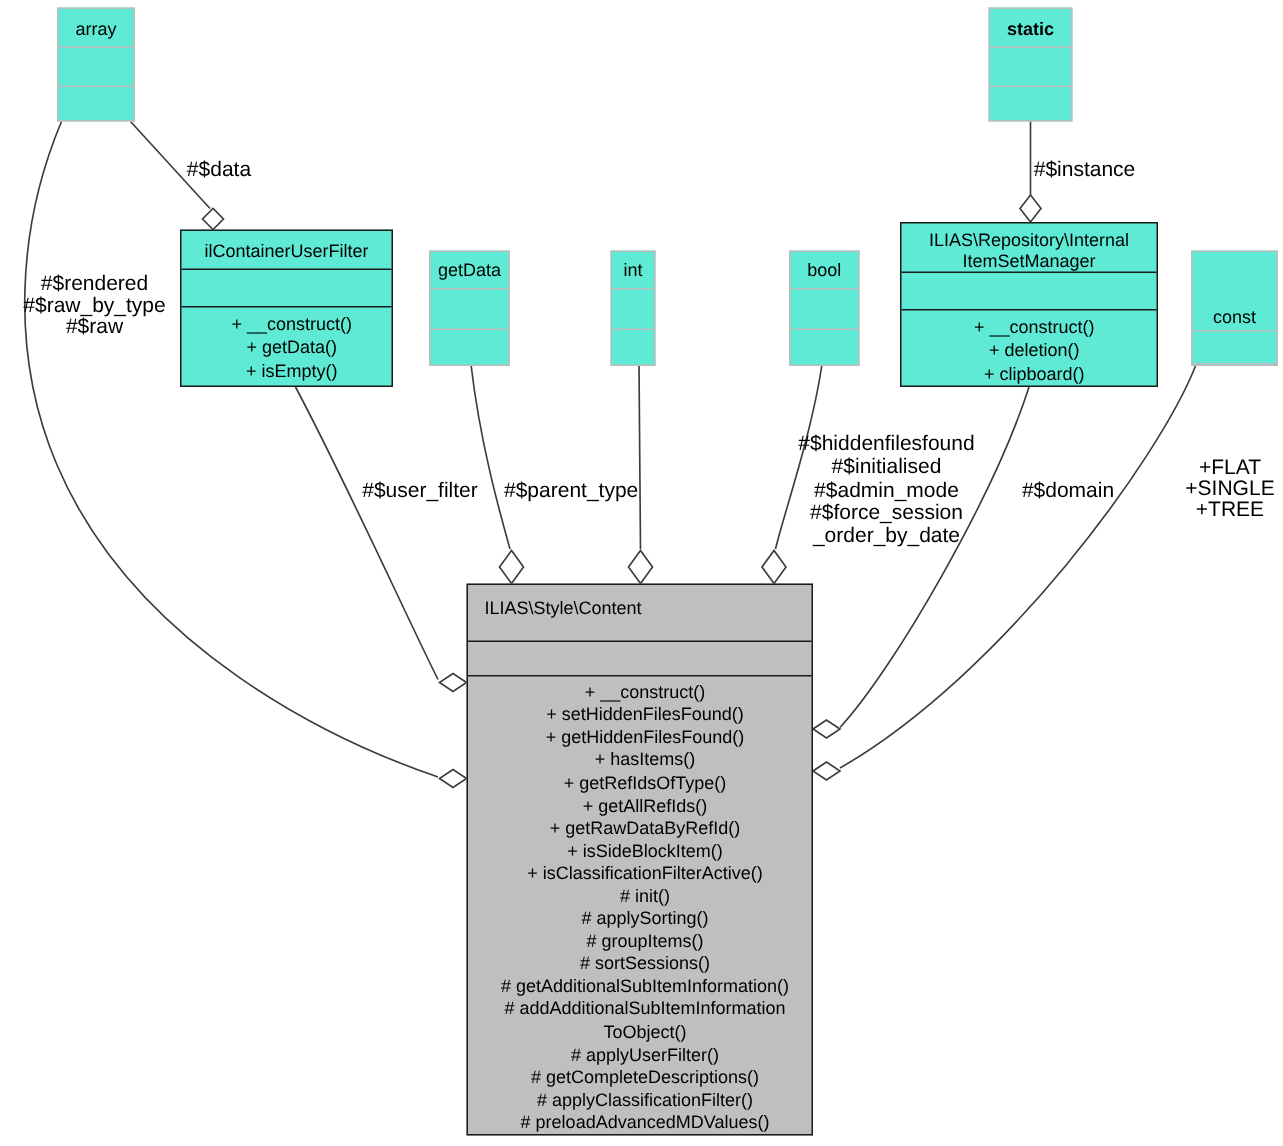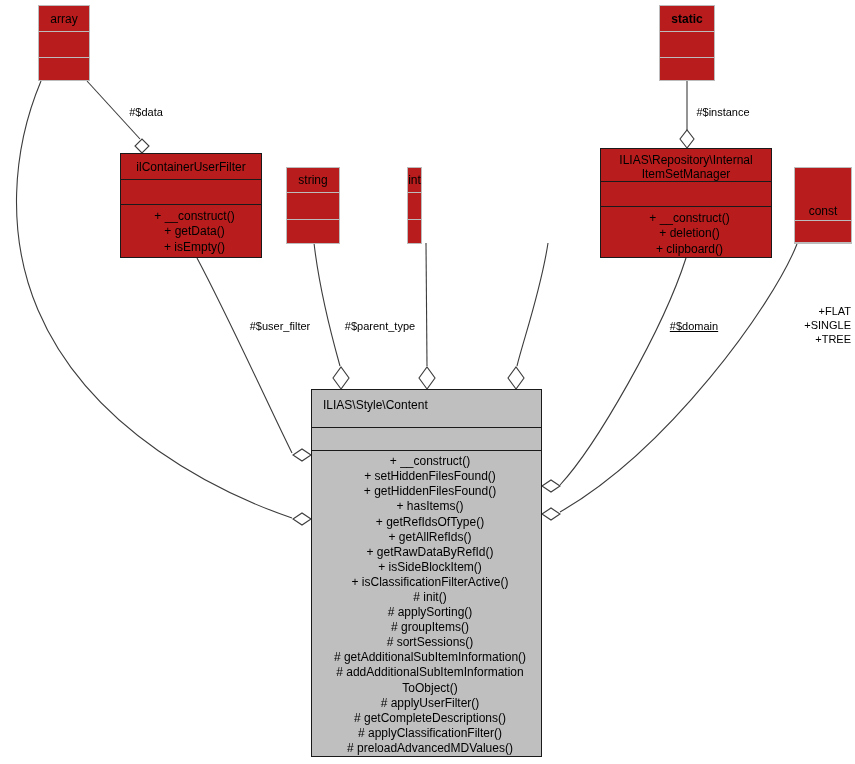--- a/index.html
+++ b/index.html
@@ -3,40 +3,40 @@
 <meta charset="utf-8">
 <style>
   html,body { margin:0; padding:0; background:#ffffff; }
   #canvas {
     position:relative; width:855px; height:764px;
     font-family:"Liberation Sans", sans-serif;
     color:#000; overflow:hidden; background:#fff;
   }
   #edges { position:absolute; left:0; top:0; width:855px; height:764px; }
 
-  .node { position:absolute; box-sizing:border-box; background:#b91c1c;
+  .node { position:absolute; box-sizing:border-box; background:#5eead4;
           display:flex; flex-direction:column; font-size:12px; }
   .node.graybox { border:1px solid #bcbcbc; }
   .node.classbox { border:1px solid #1a1a1a; }
   .node.mainbox { border:1px solid #1a1a1a; background:#bfbfbf; }
 
   .cmp { box-sizing:border-box; }
   .cmp + .cmp { border-top:1px solid inherit; }
   .graybox .cmp + .cmp { border-top:1px solid #bcbcbc; }
   .classbox .cmp + .cmp, .mainbox .cmp + .cmp { border-top:1px solid #1a1a1a; }
 
   .title { text-align:center; display:flex; align-items:center; justify-content:center; }
   .title2 { text-align:center; line-height:14px; padding-top:4px; }
   .methods { white-space:pre-line; text-align:center; padding:4px 0 0 7px; line-height:15.4px; }
   .mainbox .methods { line-height:15.1px; padding-top:3px; }
 
   .main-title-l1 { padding-left:11px; padding-top:8px; line-height:14px; }
   .main-title-l2 { padding-left:64px; line-height:14px; }
 
-  .elabel { position:absolute; font-size:11px; line-height:14px;
+  .elabel { position:absolute; font-size:14px; line-height:14px;
             text-align:center; white-space:pre-line; }
 </style>
 </head>
 <body>
 
 <div id="canvas">
 
   <svg id="edges" viewBox="0 0 855 764" xmlns="http://www.w3.org/2000/svg">
     <g stroke="#3c3c3c" stroke-width="1.1" fill="none">
       <path d="M 41 81 C 12 150, 6 235, 38 310 C 90 432, 222 494, 292 518"></path>
@@ -68,31 +68,36 @@
     <div class="cmp" style="flex:1;"></div>
   </div>
 
   <div class="node graybox" style="left:659px; top:5px; width:56px; height:76px;">
     <div class="cmp title" style="height:25px;font-weight:bold;">static</div>
     <div class="cmp" style="height:26px;"></div>
     <div class="cmp" style="flex:1;"></div>
   </div>
 
   <div class="node graybox" style="left:286px; top:167px; width:54px; height:77px;">
-    <div class="cmp title" style="height:24px;">string</div>
+    <div class="cmp title" style="height:24px;">getData</div>
     <div class="cmp" style="height:27px;"></div>
     <div class="cmp" style="flex:1;"></div>
   </div>
 
-  <div class="node graybox" style="left:407px; top:167px; width:15px; height:77px;">
+  <div class="node graybox" style="left:407px; top:167px; width:30px; height:77px;">
     <div class="cmp title" style="height:24px;">int</div>
     <div class="cmp" style="height:27px;"></div>
     <div class="cmp" style="flex:1;"></div>
   </div>
 
+  <div class="node graybox" style="left:526px; top:167px; width:47px; height:77px;">
+    <div class="cmp title" style="height:24px;">bool</div>
+    <div class="cmp" style="height:27px;"></div>
+    <div class="cmp" style="flex:1;"></div>
+  </div>
 
   <div class="node graybox" style="left:794px; top:167px; width:58px; height:77px;">
     <div class="cmp title" style="height:24px;margin-top:33px;">const</div>
     <div class="cmp" style="height:27px;"></div>
     <div class="cmp" style="flex:1;"></div>
   </div>
 
   <div class="node classbox" style="left:120px; top:153px; width:142px; height:105px;">
     <div class="cmp title" style="height:25px;text-align:right;">ilContainerUserFilter</div>
     <div class="cmp" style="height:25px;"></div>
@@ -132,20 +137,28 @@
 # addAdditionalSubItemInformation
 ToObject()
 # applyUserFilter()
 # getCompleteDescriptions()
 # applyClassificationFilter()
 # preloadAdvancedMDValues()</div>
   </div>
 
   <div class="elabel" style="left:118px; top:105px; width:56px;">#$data</div>
   <div class="elabel" style="left:688px; top:105px; width:70px;">#$instance</div>
+  <div class="elabel" style="left:12px; top:181px; width:102px; line-height:14.5px;">#$rendered
+#$raw_by_type
+#$raw</div>
   <div class="elabel" style="left:241px; top:319px; width:78px;">#$user_filter</div>
   <div class="elabel" style="left:336px; top:319px; width:88px;">#$parent_type</div>
-  <div class="elabel" style="left:660px; top:319px; width:68px;text-decoration:underline;">#$domain</div>
-  <div class="elabel" style="left:789px; top:304px; width:62px; line-height:14px;text-align:right;">+FLAT
+  <div class="elabel" style="left:528px; top:288px; width:126px; line-height:15.3px;">#$hiddenfilesfound
+#$initialised
+#$admin_mode
+#$force_session
+_order_by_date</div>
+  <div class="elabel" style="left:678px; top:319px; width:68px;">#$domain</div>
+  <div class="elabel" style="left:789px; top:304px; width:62px; line-height:14px;">+FLAT
 +SINGLE
 +TREE</div>
 
 </div>
 
 </body></html>

